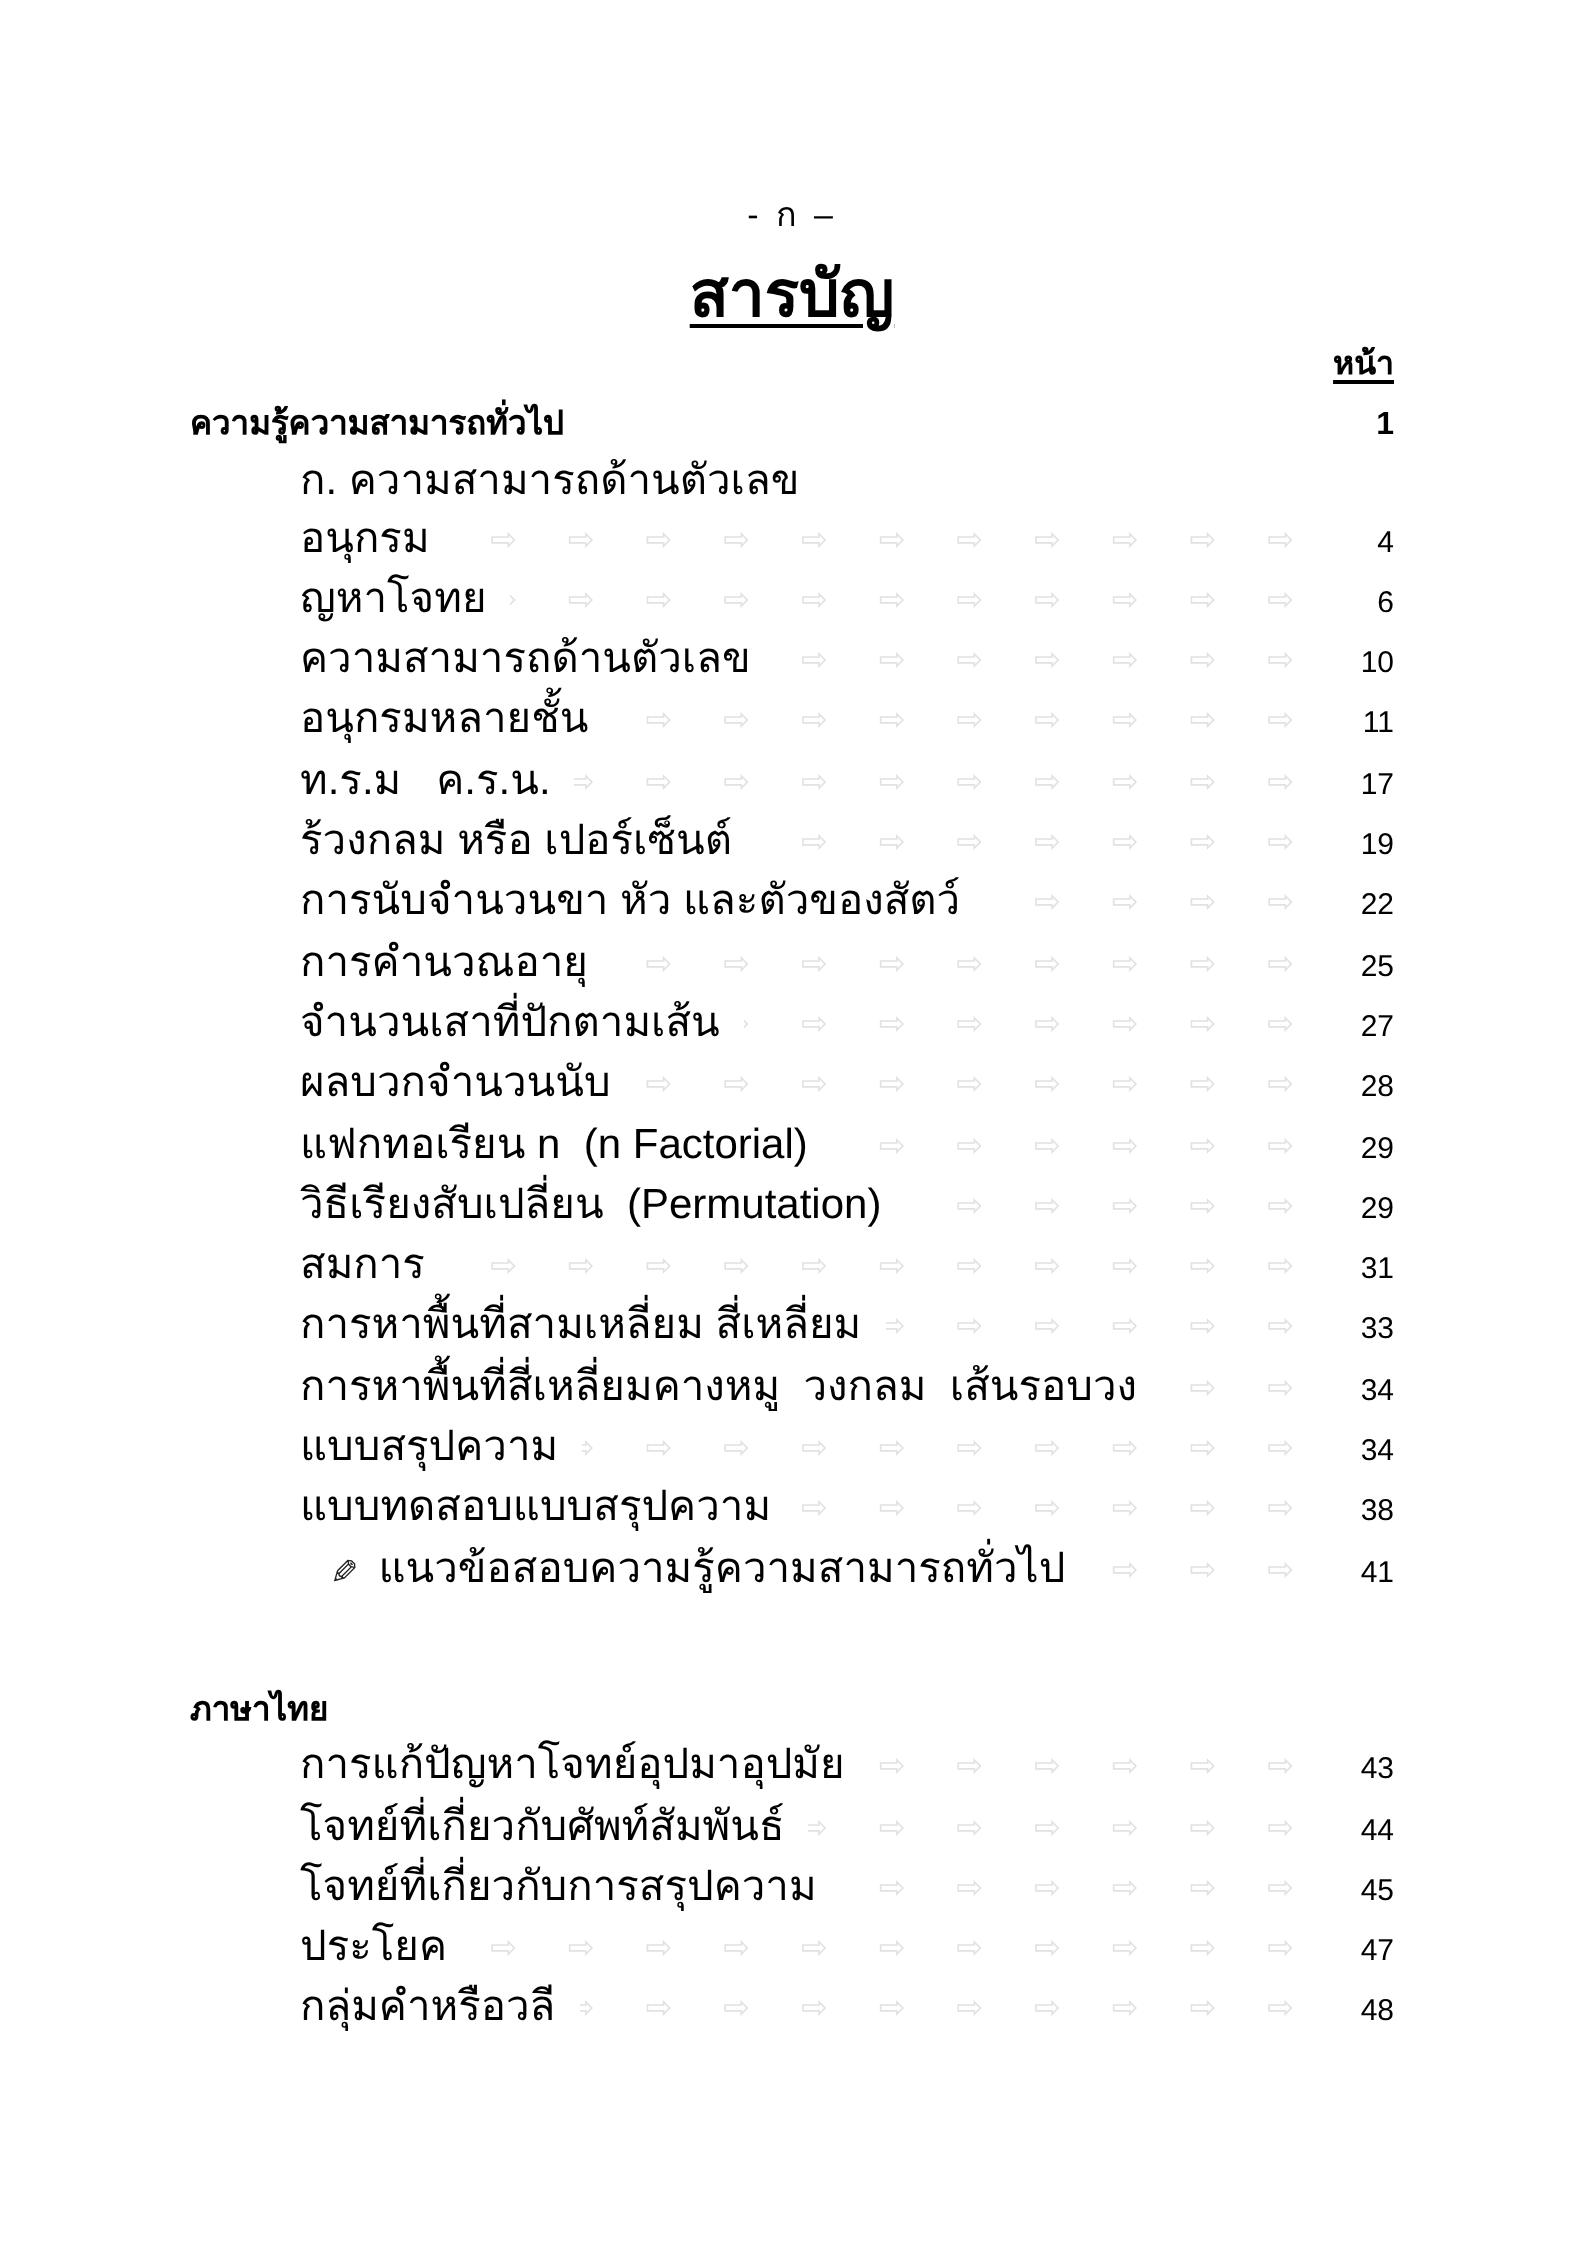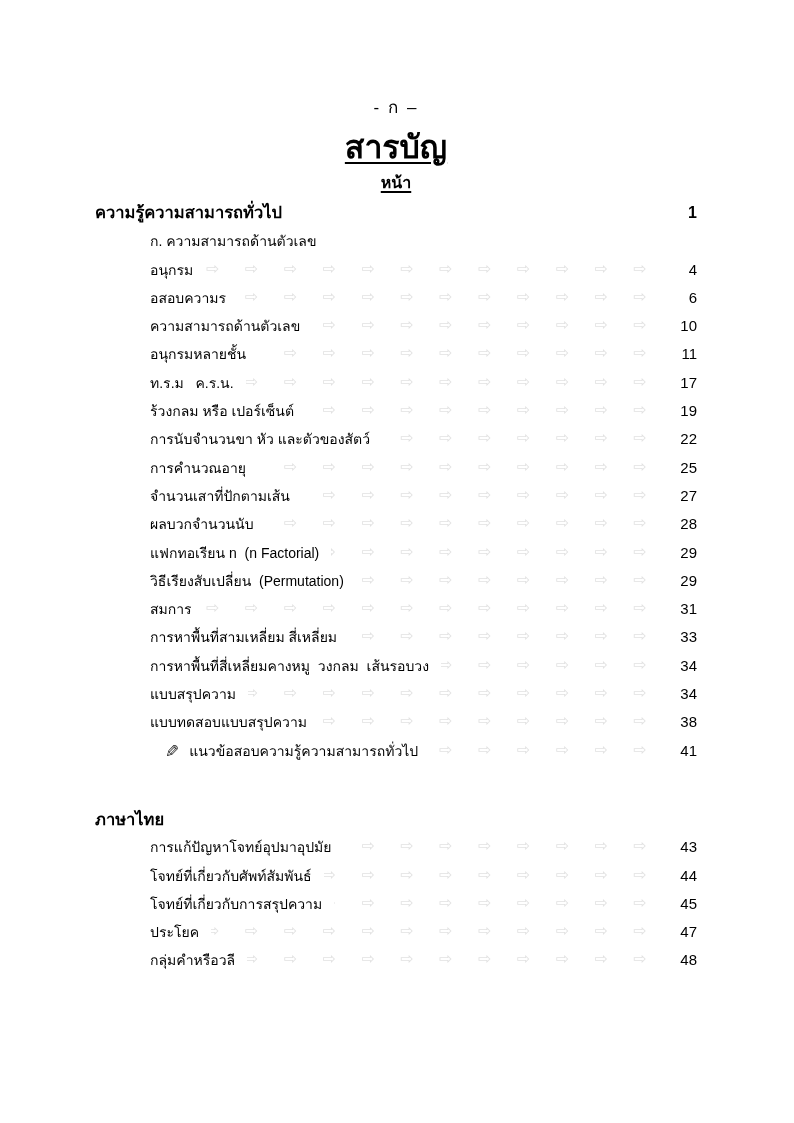--- a/index.html
+++ b/index.html
@@ -11,27 +11,27 @@
     position:relative; overflow:hidden;
   }
   .content { position:absolute; left:95px; right:97px; top:96px; }
 
   .page-mark { text-align:center; font-size:17px; line-height:24px; letter-spacing:2px; }
   .doc-title {
     text-align:center; font-size:32px; font-weight:bold; line-height:30px; margin-top:12px;
     text-decoration:underline; text-underline-offset:4px; text-decoration-thickness:1.5px;
   }
   .page-col {
-    text-align:center; font-size:16px; font-weight:bold; line-height:22px; margin-top:10px;
+    text-align:right; font-size:16px; font-weight:bold; line-height:22px; margin-top:10px;
     text-decoration:underline; text-underline-offset:3px; text-decoration-thickness:1.5px;
   }
 
   .toc { margin-top:4px; }
   .row { display:flex; align-items:baseline; line-height:28.3px; }
-  .row .label { white-space:pre; font-size:14px; }
+  .row .label { white-space:pre; font-size:21px; }
   .row.heading .label { font-weight:bold; font-size:16.5px; }
   .row.sub  { padding-left:55px; }
   .row.exam { padding-left:70px; }
   .row.section-gap { margin-top:40px; }
 
   .leader {
     flex:1 1 auto; overflow:hidden; white-space:nowrap; direction:rtl;
     color:var(--leader-color); font-size:16px; word-spacing:21px;
     margin-left:12px; margin-right:16px; position:relative; top:-1px;
   }
@@ -65,21 +65,21 @@
     <span class="pagenum"></span>
   </div>
         <div class="row sub">
 
     <span class="label">อนุกรม</span>
     <span class="leader">⇨ ⇨ ⇨ ⇨ ⇨ ⇨ ⇨ ⇨ ⇨ ⇨ ⇨ ⇨ ⇨ ⇨ ⇨ ⇨</span>
     <span class="pagenum">4</span>
   </div>
         <div class="row sub">
 
-    <span class="label">อสอบความร</span>
+    <span class="label">ญหาโจทย</span>
     <span class="leader">⇨ ⇨ ⇨ ⇨ ⇨ ⇨ ⇨ ⇨ ⇨ ⇨ ⇨ ⇨ ⇨ ⇨ ⇨ ⇨</span>
     <span class="pagenum">6</span>
   </div>
         <div class="row sub">
 
     <span class="label">ความสามารถด้านตัวเลข</span>
     <span class="leader">⇨ ⇨ ⇨ ⇨ ⇨ ⇨ ⇨ ⇨ ⇨ ⇨ ⇨ ⇨ ⇨ ⇨ ⇨ ⇨</span>
     <span class="pagenum">10</span>
   </div>
         <div class="row sub">

